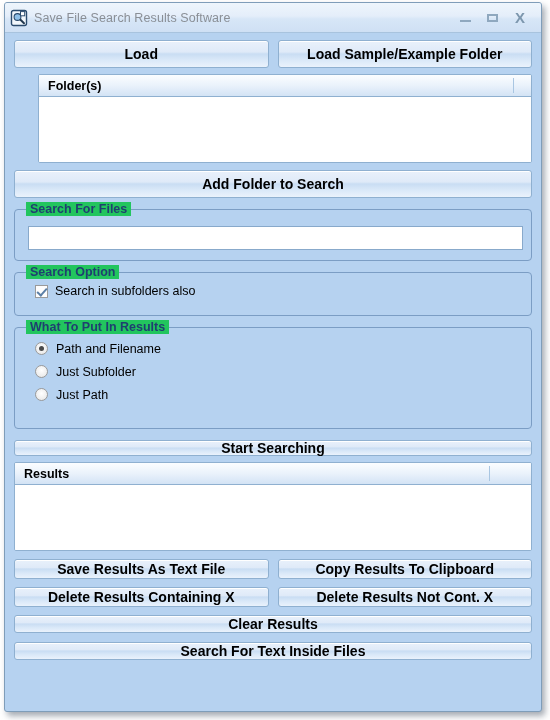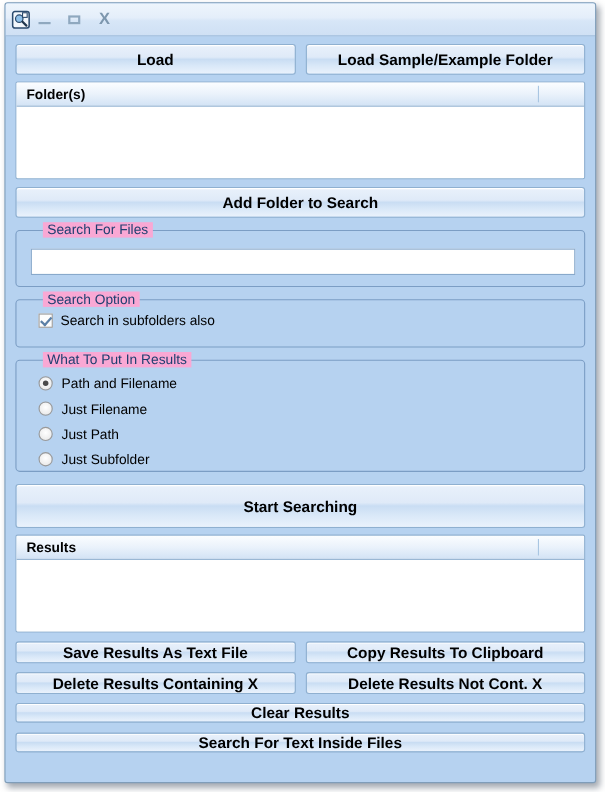--- a/index.html
+++ b/index.html
@@ -150,42 +150,42 @@
   }
   .col-divider {
     position: absolute;
     top: 3px;
     bottom: 3px;
     width: 1px;
     background: #a9c6e2;
   }
   .list-body { background: #ffffff; }
 
-  .folders-list { margin-top: 6px; height: 89px; }
+  .folders-list { margin-top: 6px; height: 89px; margin-left: 24px; }
   .folders-list .list-body { height: 65px; }
 
   .results-list { margin-top: 6px; height: 89px; }
   .results-list .list-body { height: 65px; }
 
   
   .groupbox {
     position: relative;
     border: 1px solid #7b9dc4;
     border-radius: 4px;
     box-sizing: border-box;
     margin-top: 11px;
   }
   .group-label {
     position: absolute;
     top: -8px;
-    left: 24px;
+    left: 11px;
     padding: 0 4px;
-    background: #f9a8d4;
+    background: #22c55e;
     font-size: 12.5px;
-    font-weight: normal;
+    font-weight: bold;
     color: #1f3f70;
     white-space: nowrap;
   }
 
   .gb-search-files { height: 52px; }
   .text-input {
     position: absolute;
     left: 13px;
     top: 16px;
     width: 495px;
@@ -263,37 +263,38 @@
     content: "";
     position: absolute;
     left: 3px;
     top: 3px;
     width: 5px;
     height: 5px;
     border-radius: 50%;
     background: #4a4a4a;
   }
 
-  .start-search { margin-top: 11px; height: 40px; }
+  .start-search { margin-top: 11px; height: 16px; }
   .bottom-buttons { margin-top: 8px; }
   .bottom-buttons .row-2 { margin-bottom: 8px; height: 20px; }
   .bottom-buttons .row-2:last-child { margin-bottom: 0; flex-direction: column; }
 </style>
 </head>
 <body>
 
 <div class="window">
 
   <div class="titlebar">
     <svg class="app-icon" viewBox="0 0 18 18">
       <rect x="1.5" y="1.5" width="15" height="15" rx="2" fill="#f2f7fc" stroke="#2b4b6e" stroke-width="1.4"></rect>
       <circle cx="7.5" cy="8" r="3.4" fill="#8fc0e8" stroke="#2b4b6e" stroke-width="1.1"></circle>
       <path d="M10.5 10.8 L14 14.3" stroke="#22384f" stroke-width="2" stroke-linecap="round"></path>
       <rect x="10.5" y="2.6" width="4.2" height="4.2" fill="#ffffff" stroke="#2b4b6e" stroke-width="1"></rect>
     </svg>
+    <div class="title-text">Save File Search Results Software</div>
     <div class="win-controls">
       <div class="wc wc-min"></div>
       <div class="wc wc-max"></div>
       <div class="wc wc-close">X</div>
     </div>
   </div>
 
   <div class="content">
 
     <div class="row-2 top-buttons">
@@ -328,30 +329,26 @@
 
     <div class="groupbox gb-results-type">
       <div class="group-label">What To Put In Results</div>
       <div class="radio-list">
         <div class="radio-row">
           <span class="radio selected"></span>
           <span class="opt-label">Path and Filename</span>
         </div>
         <div class="radio-row">
           <span class="radio"></span>
-          <span class="opt-label">Just Filename</span>
+          <span class="opt-label">Just Subfolder</span>
         </div>
         <div class="radio-row">
           <span class="radio"></span>
           <span class="opt-label">Just Path</span>
         </div>
-        <div class="radio-row">
-          <span class="radio"></span>
-          <span class="opt-label">Just Subfolder</span>
-        </div>
       </div>
     </div>
 
     <div class="row-2 start-search">
       <div class="btn">Start Searching</div>
     </div>
 
     <div class="listbox results-list">
       <div class="list-header">
         <span class="col-title">Results</span>

